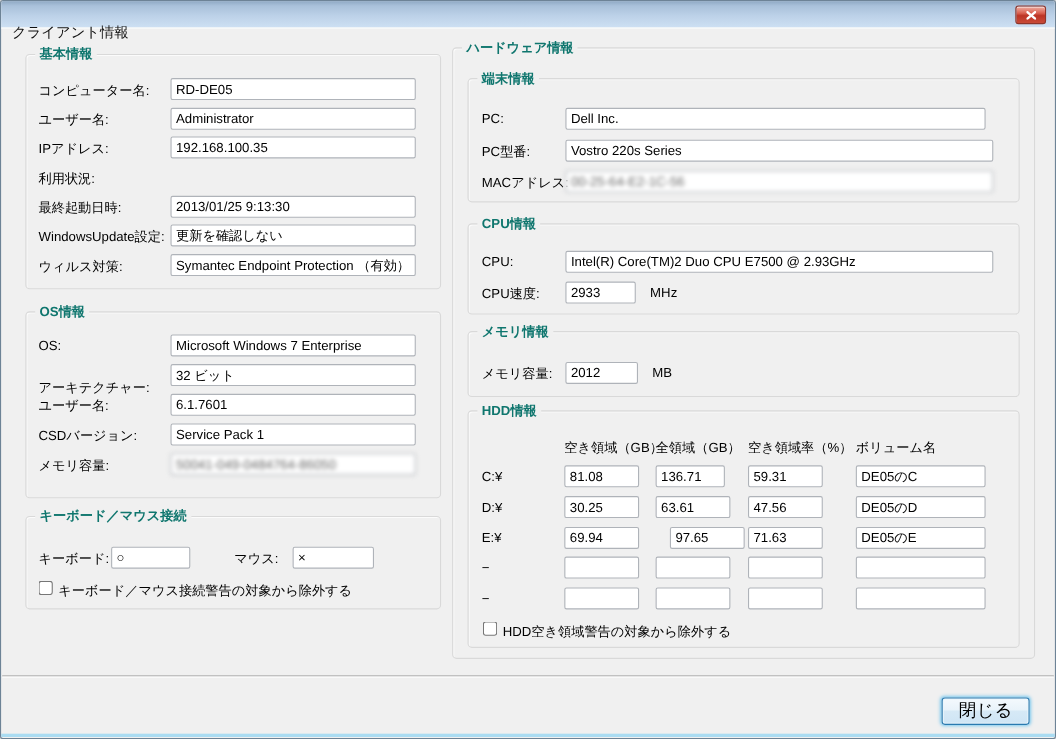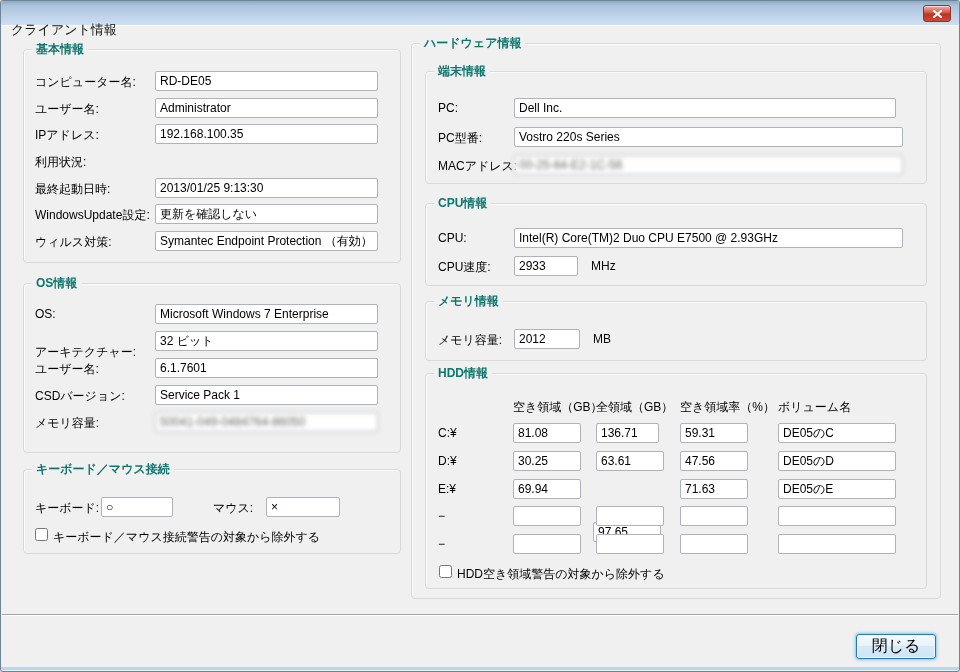--- a/index.html
+++ b/index.html
@@ -145,21 +145,21 @@
   <input class="tb" style="left: 777px; top: 422px; width: 118px;" value="DE05のC">
 
   <span class="lbl" style="left:437px;top:453px;">D:¥</span>
   <input class="tb" style="left: 512px; top: 450px; width: 68px;" value="30.25">
   <input class="tb" style="left: 595px; top: 450px; width: 68px;" value="63.61">
   <input class="tb" style="left: 679px; top: 450px; width: 68px;" value="47.56">
   <input class="tb" style="left: 777px; top: 450px; width: 118px;" value="DE05のD">
 
   <span class="lbl" style="left:437px;top:481px;">E:¥</span>
   <input class="tb" style="left: 512px; top: 478px; width: 68px;" value="69.94">
-  <input class="tb" style="left: 592px; top: 478px; width: 68px; margin-top: 43px;" value="97.65">
+  <input class="tb" style="left: 608px; top: 478px; width: 68px;" value="97.65">
   <input class="tb" style="left: 679px; top: 478px; width: 68px;" value="71.63">
   <input class="tb" style="left: 777px; top: 478px; width: 118px;" value="DE05のE">
 
   <span class="lbl" style="left:437px;top:508px;">−</span>
   <input class="tb" style="left: 512px; top: 505px; width: 68px;" value="">
   <input class="tb" style="left: 595px; top: 505px; width: 68px;" value="">
   <input class="tb" style="left: 679px; top: 505px; width: 68px;" value="">
   <input class="tb" style="left: 777px; top: 505px; width: 118px;" value="">
 
   <span class="lbl" style="left:437px;top:536px;">−</span>

